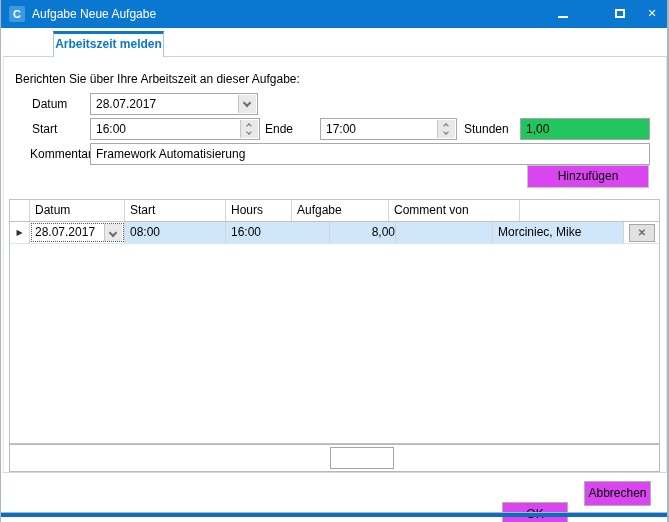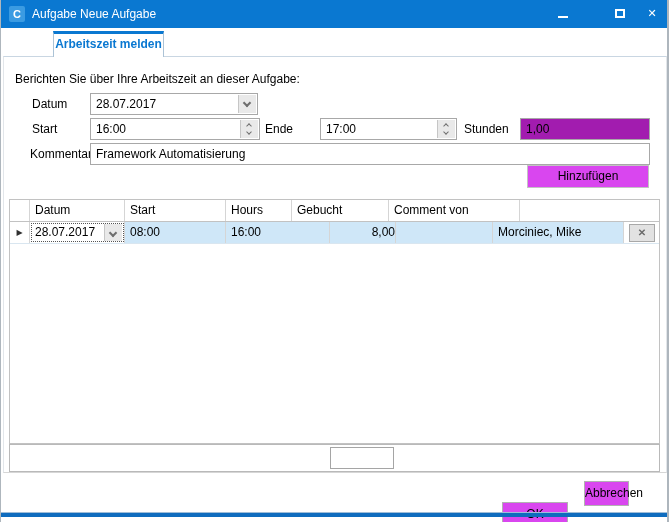--- a/index.html
+++ b/index.html
@@ -63,21 +63,21 @@
     border-bottom: 1px solid #d6d6d6;
   }
   .instruction { position: absolute; left: 11px; top: 15px; }
   .lbl { position: absolute; height: 14px; }
   .field {
     position: absolute; height: 22px;
     border: 1px solid #a8a8a8; background: #fff;
     line-height: 20px; padding-left: 5px;
     overflow: hidden; white-space: nowrap;
   }
-  .field.readonly { background: #a21caf; }
+  .field.readonly { background: #22c55e; }
   .editor-btn {
     position: absolute; right: 1px; top: 1px; bottom: 1px; width: 18px;
     background: #e9e9e9; border-left: 1px solid #c6c6c6;
   }
   .chev-down {
     position: absolute; left: 5px; top: 5px; width: 6px; height: 6px;
     border-right: 2px solid #6e6e6e; border-bottom: 2px solid #6e6e6e;
     transform: rotate(45deg);
   }
   .chev-up-sm {
@@ -132,21 +132,21 @@
   .grid-footer {
     position: absolute; left: 5px; top: 387px; width: 651px; height: 28px;
     border: 1px solid #b9b9b9; background: #fff;
   }
   .footer-box {
     position: absolute; left: 320px; top: 2px; width: 64px; height: 22px;
     border: 1px solid #a5a5a5; background: #fff;
   }
   
   .btn-ok     { left: 501px; top: 502px; width: 66px; height: 31px; line-height: 23px; }
-  .btn-cancel { left: 583px; top: 481px; width: 45px; height: 25px; line-height: 23px; }
+  .btn-cancel { left: 583px; top: 481px; width: 67px; height: 25px; line-height: 23px; }
   
   .bottom-edge-light { position: absolute; left: 0; right: 0; top: 512px; height: 1px; background: #9fbdd8; }
   .bottom-edge-blue  { position: absolute; left: 0; right: 0; top: 513px; height: 4px; background: #0f6cbe; }
 </style>
 </head>
 <body>
 
 <div class="window">
 
   <div class="titlebar">
@@ -207,21 +207,21 @@
     </div>
 
     <div class="btn btn-add">Hinzufügen</div>
 
     <div class="grid">
       <div class="grid-row grid-header">
         <div class="gc c0 ind-cell"></div>
         <div class="gc c1">Datum</div>
         <div class="gc c2">Start</div>
         <div class="gc c4">Hours</div>
-        <div class="gc c5">Gebucht</div>
+        <div class="gc c5">Aufgabe</div>
         <div class="gc c6">Comment von</div>
         <div class="gc c7"></div>
       </div>
 
       <div class="grid-row grid-datarow">
         <div class="gc c0 ind-cell">
           <span>▶</span>
         </div>
         <div class="gc c1 cell-editor">
           <span>28.07.2017</span>

